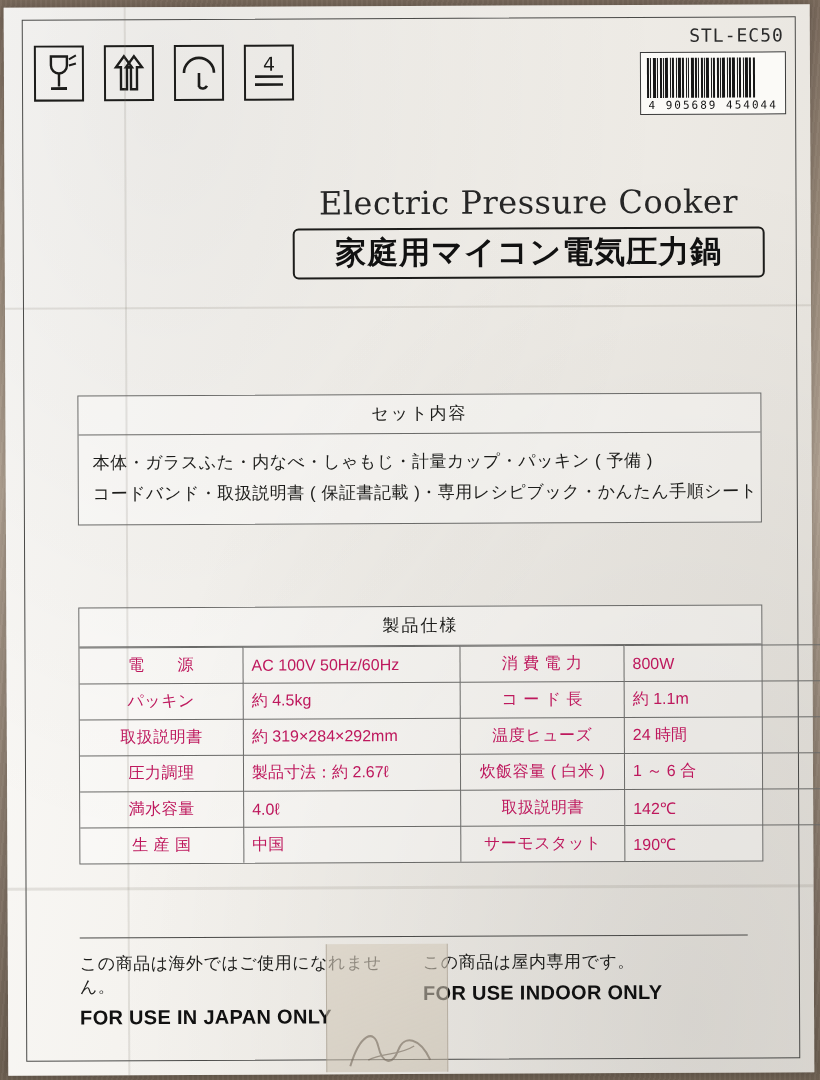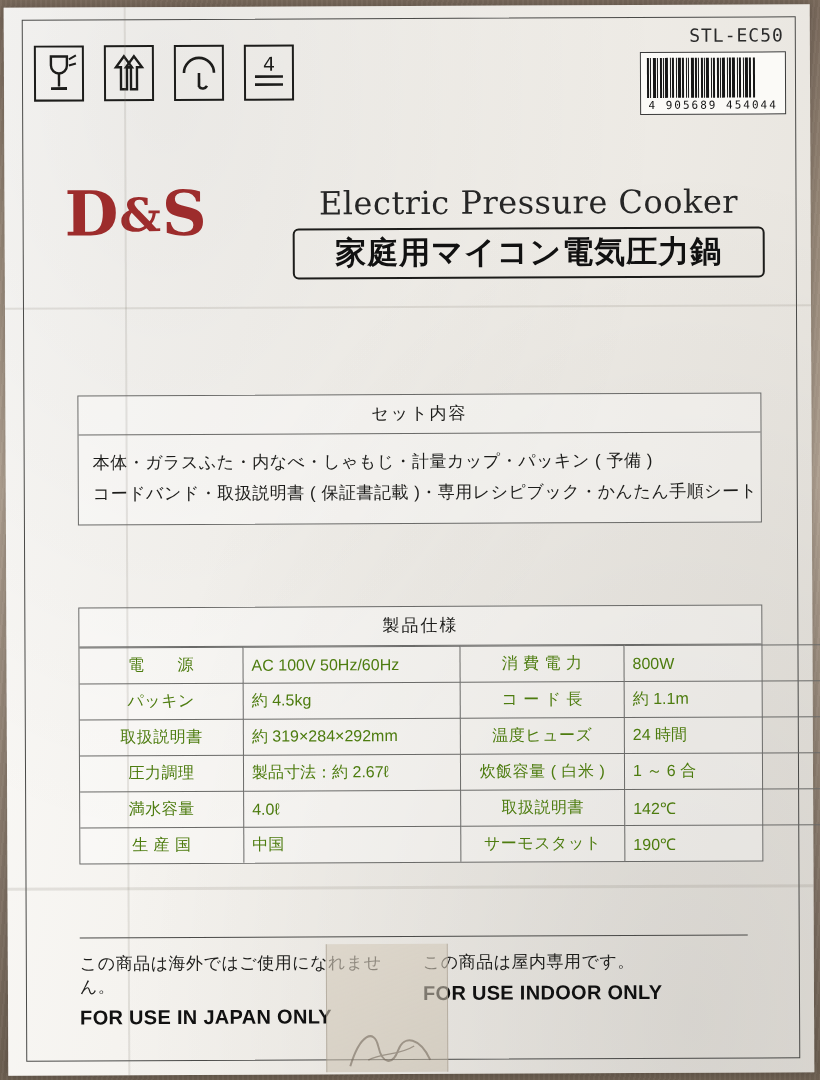--- a/index.html
+++ b/index.html
@@ -217,21 +217,21 @@
   
   #spec { left: 72px; top: 600px; width: 682px; }
   table.spec {
     width: 100%;
     border-collapse: collapse;
     table-layout: fixed;
   }
   table.spec td {
     border: 1px solid #6a6a68;
     font-size: 16px;
-    color: #4d7c0f;
+    color: #be185d;
     height: 35px;
     padding: 0 10px;
     white-space: nowrap;
     overflow: hidden;
   }
   table.spec td.k {
     width: 143px;
     letter-spacing: 0.5px;
     text-align: center;
   }
@@ -408,23 +408,20 @@
             <i style="width:2px"></i>
               <i style="width:2px;background:transparent"></i>
             <i style="width:2px"></i>
           </div>
           <div class="barcode-digits">4 905689 454044</div>
         </div>
       </div>
 
       <div class="brand-row">
         <div class="brand">
-          <div class="brand-main">
-            <span>D</span><span class="amp">&amp;</span><span>S</span>
-          </div>
         </div>
         <div class="title-col">
           <div class="title-en">Electric Pressure Cooker</div>
           <div class="title-ja-box">
             <div class="title-ja">家庭用マイコン電気圧力鍋</div>
           </div>
         </div>
       </div>
 
       <div class="panel" id="set-contents">

